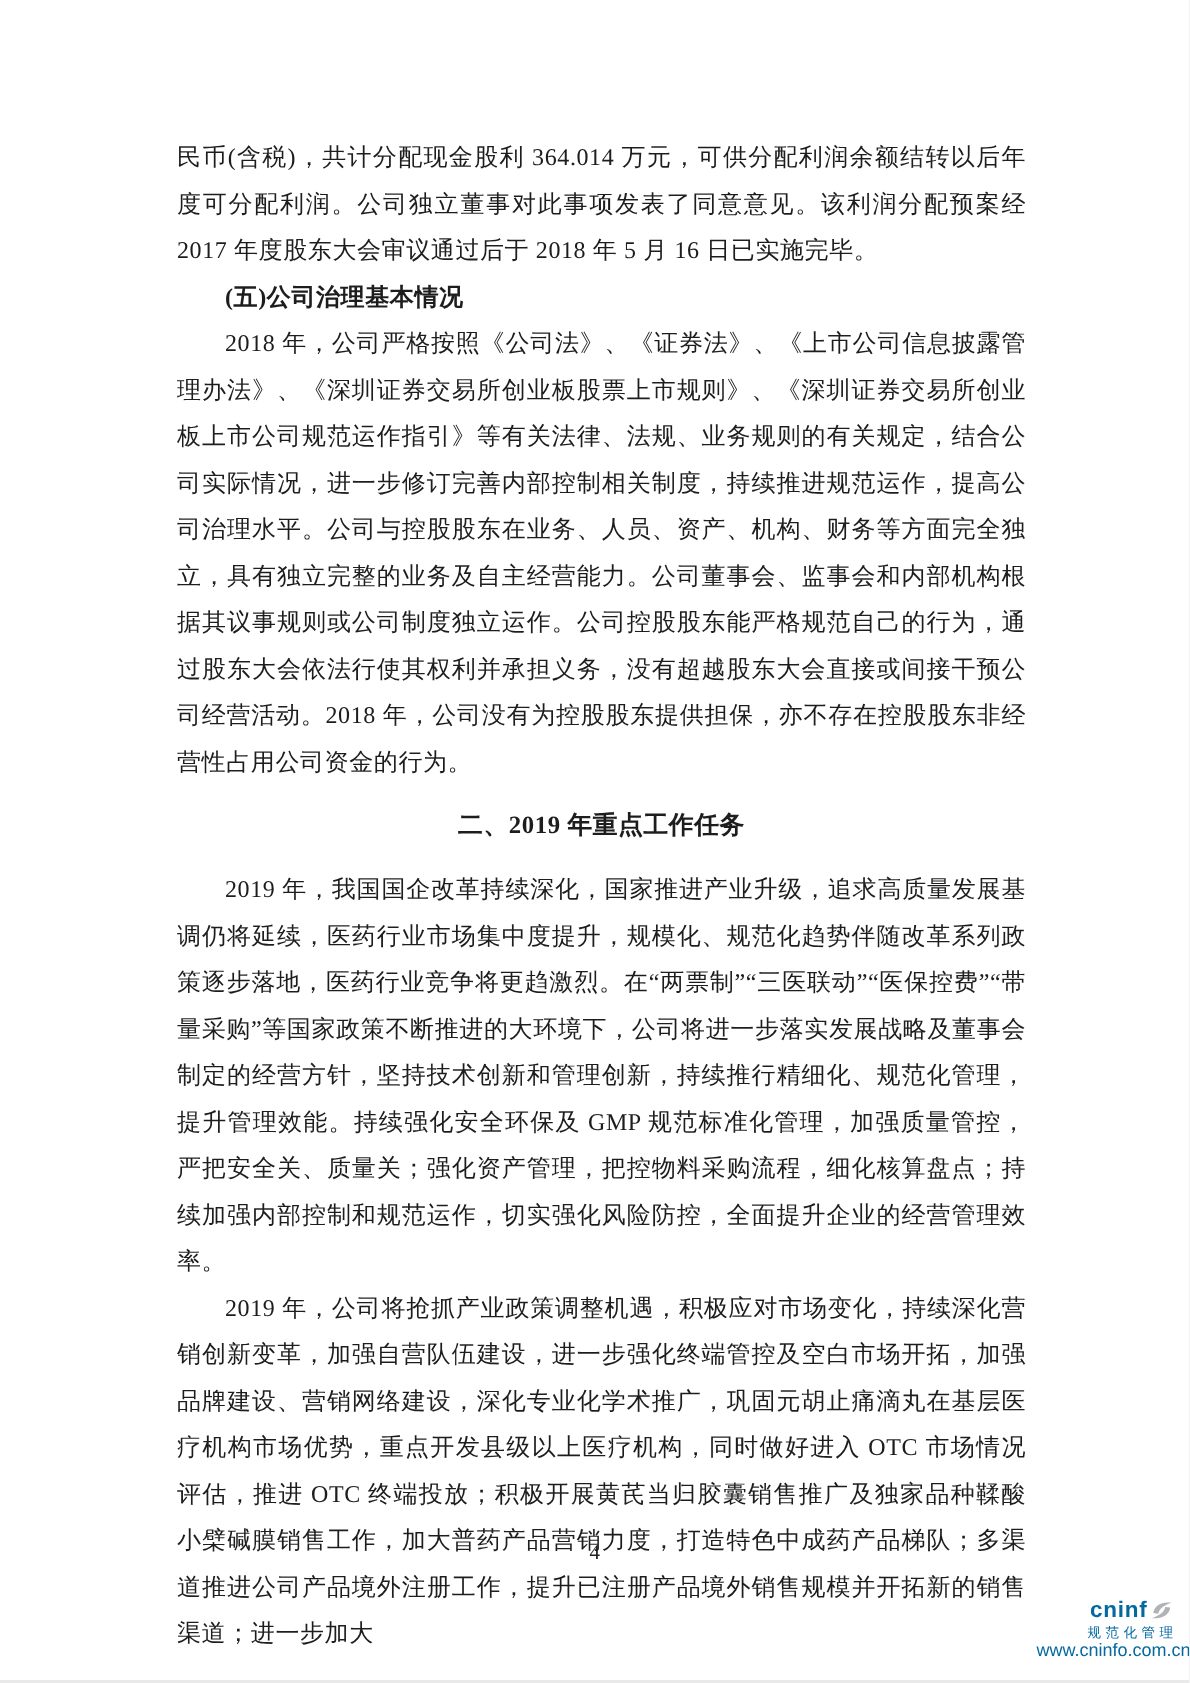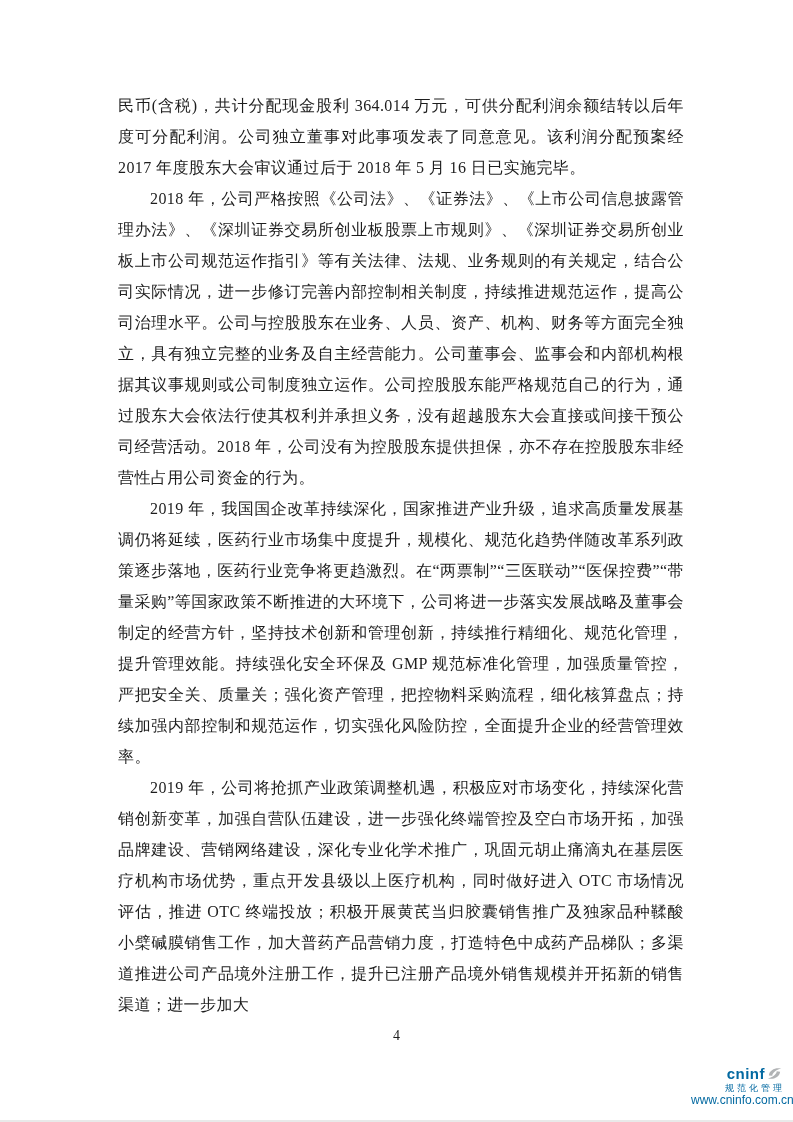--- a/index.html
+++ b/index.html
@@ -87,21 +87,23 @@
     white-space: nowrap;
   }
 </style>
 </head>
 <body>
 
 <div class="page">
 
   <div class="content">
     <p>民币(含税)，共计分配现金股利 364.014 万元，可供分配利润余额结转以后年度可分配利润。公司独立董事对此事项发表了同意意见。该利润分配预案经 2017 年度股东大会审议通过后于 2018 年 5 月 16 日已实施完毕。</p>
+    <div class="sec-heading">(五)公司治理基本情况</div>
     <p class="indent">2018 年，公司严格按照《公司法》、《证券法》、《上市公司信息披露管理办法》、《深圳证券交易所创业板股票上市规则》、《深圳证券交易所创业板上市公司规范运作指引》等有关法律、法规、业务规则的有关规定，结合公司实际情况，进一步修订完善内部控制相关制度，持续推进规范运作，提高公司治理水平。公司与控股股东在业务、人员、资产、机构、财务等方面完全独立，具有独立完整的业务及自主经营能力。公司董事会、监事会和内部机构根据其议事规则或公司制度独立运作。公司控股股东能严格规范自己的行为，通过股东大会依法行使其权利并承担义务，没有超越股东大会直接或间接干预公司经营活动。2018 年，公司没有为控股股东提供担保，亦不存在控股股东非经营性占用公司资金的行为。</p>
+    <div class="center-heading">二、2019 年重点工作任务</div>
     <p class="indent">2019 年，我国国企改革持续深化，国家推进产业升级，追求高质量发展基调仍将延续，医药行业市场集中度提升，规模化、规范化趋势伴随改革系列政策逐步落地，医药行业竞争将更趋激烈。在“两票制”“三医联动”“医保控费”“带量采购”等国家政策不断推进的大环境下，公司将进一步落实发展战略及董事会制定的经营方针，坚持技术创新和管理创新，持续推行精细化、规范化管理，提升管理效能。持续强化安全环保及 GMP 规范标准化管理，加强质量管控，严把安全关、质量关；强化资产管理，把控物料采购流程，细化核算盘点；持续加强内部控制和规范运作，切实强化风险防控，全面提升企业的经营管理效率。</p>
     <p class="indent">2019 年，公司将抢抓产业政策调整机遇，积极应对市场变化，持续深化营销创新变革，加强自营队伍建设，进一步强化终端管控及空白市场开拓，加强品牌建设、营销网络建设，深化专业化学术推广，巩固元胡止痛滴丸在基层医疗机构市场优势，重点开发县级以上医疗机构，同时做好进入 OTC 市场情况评估，推进 OTC 终端投放；积极开展黄芪当归胶囊销售推广及独家品种鞣酸小檗碱膜销售工作，加大普药产品营销力度，打造特色中成药产品梯队；多渠道推进公司产品境外注册工作，提升已注册产品境外销售规模并开拓新的销售渠道；进一步加大</p>
   </div>
 
   <div class="page-number">4</div>
 
   <div class="cninfo-logo">
     <div class="logo-top">
       <span class="logo-brand">cninf</span>
       <span class="logo-swoosh">

